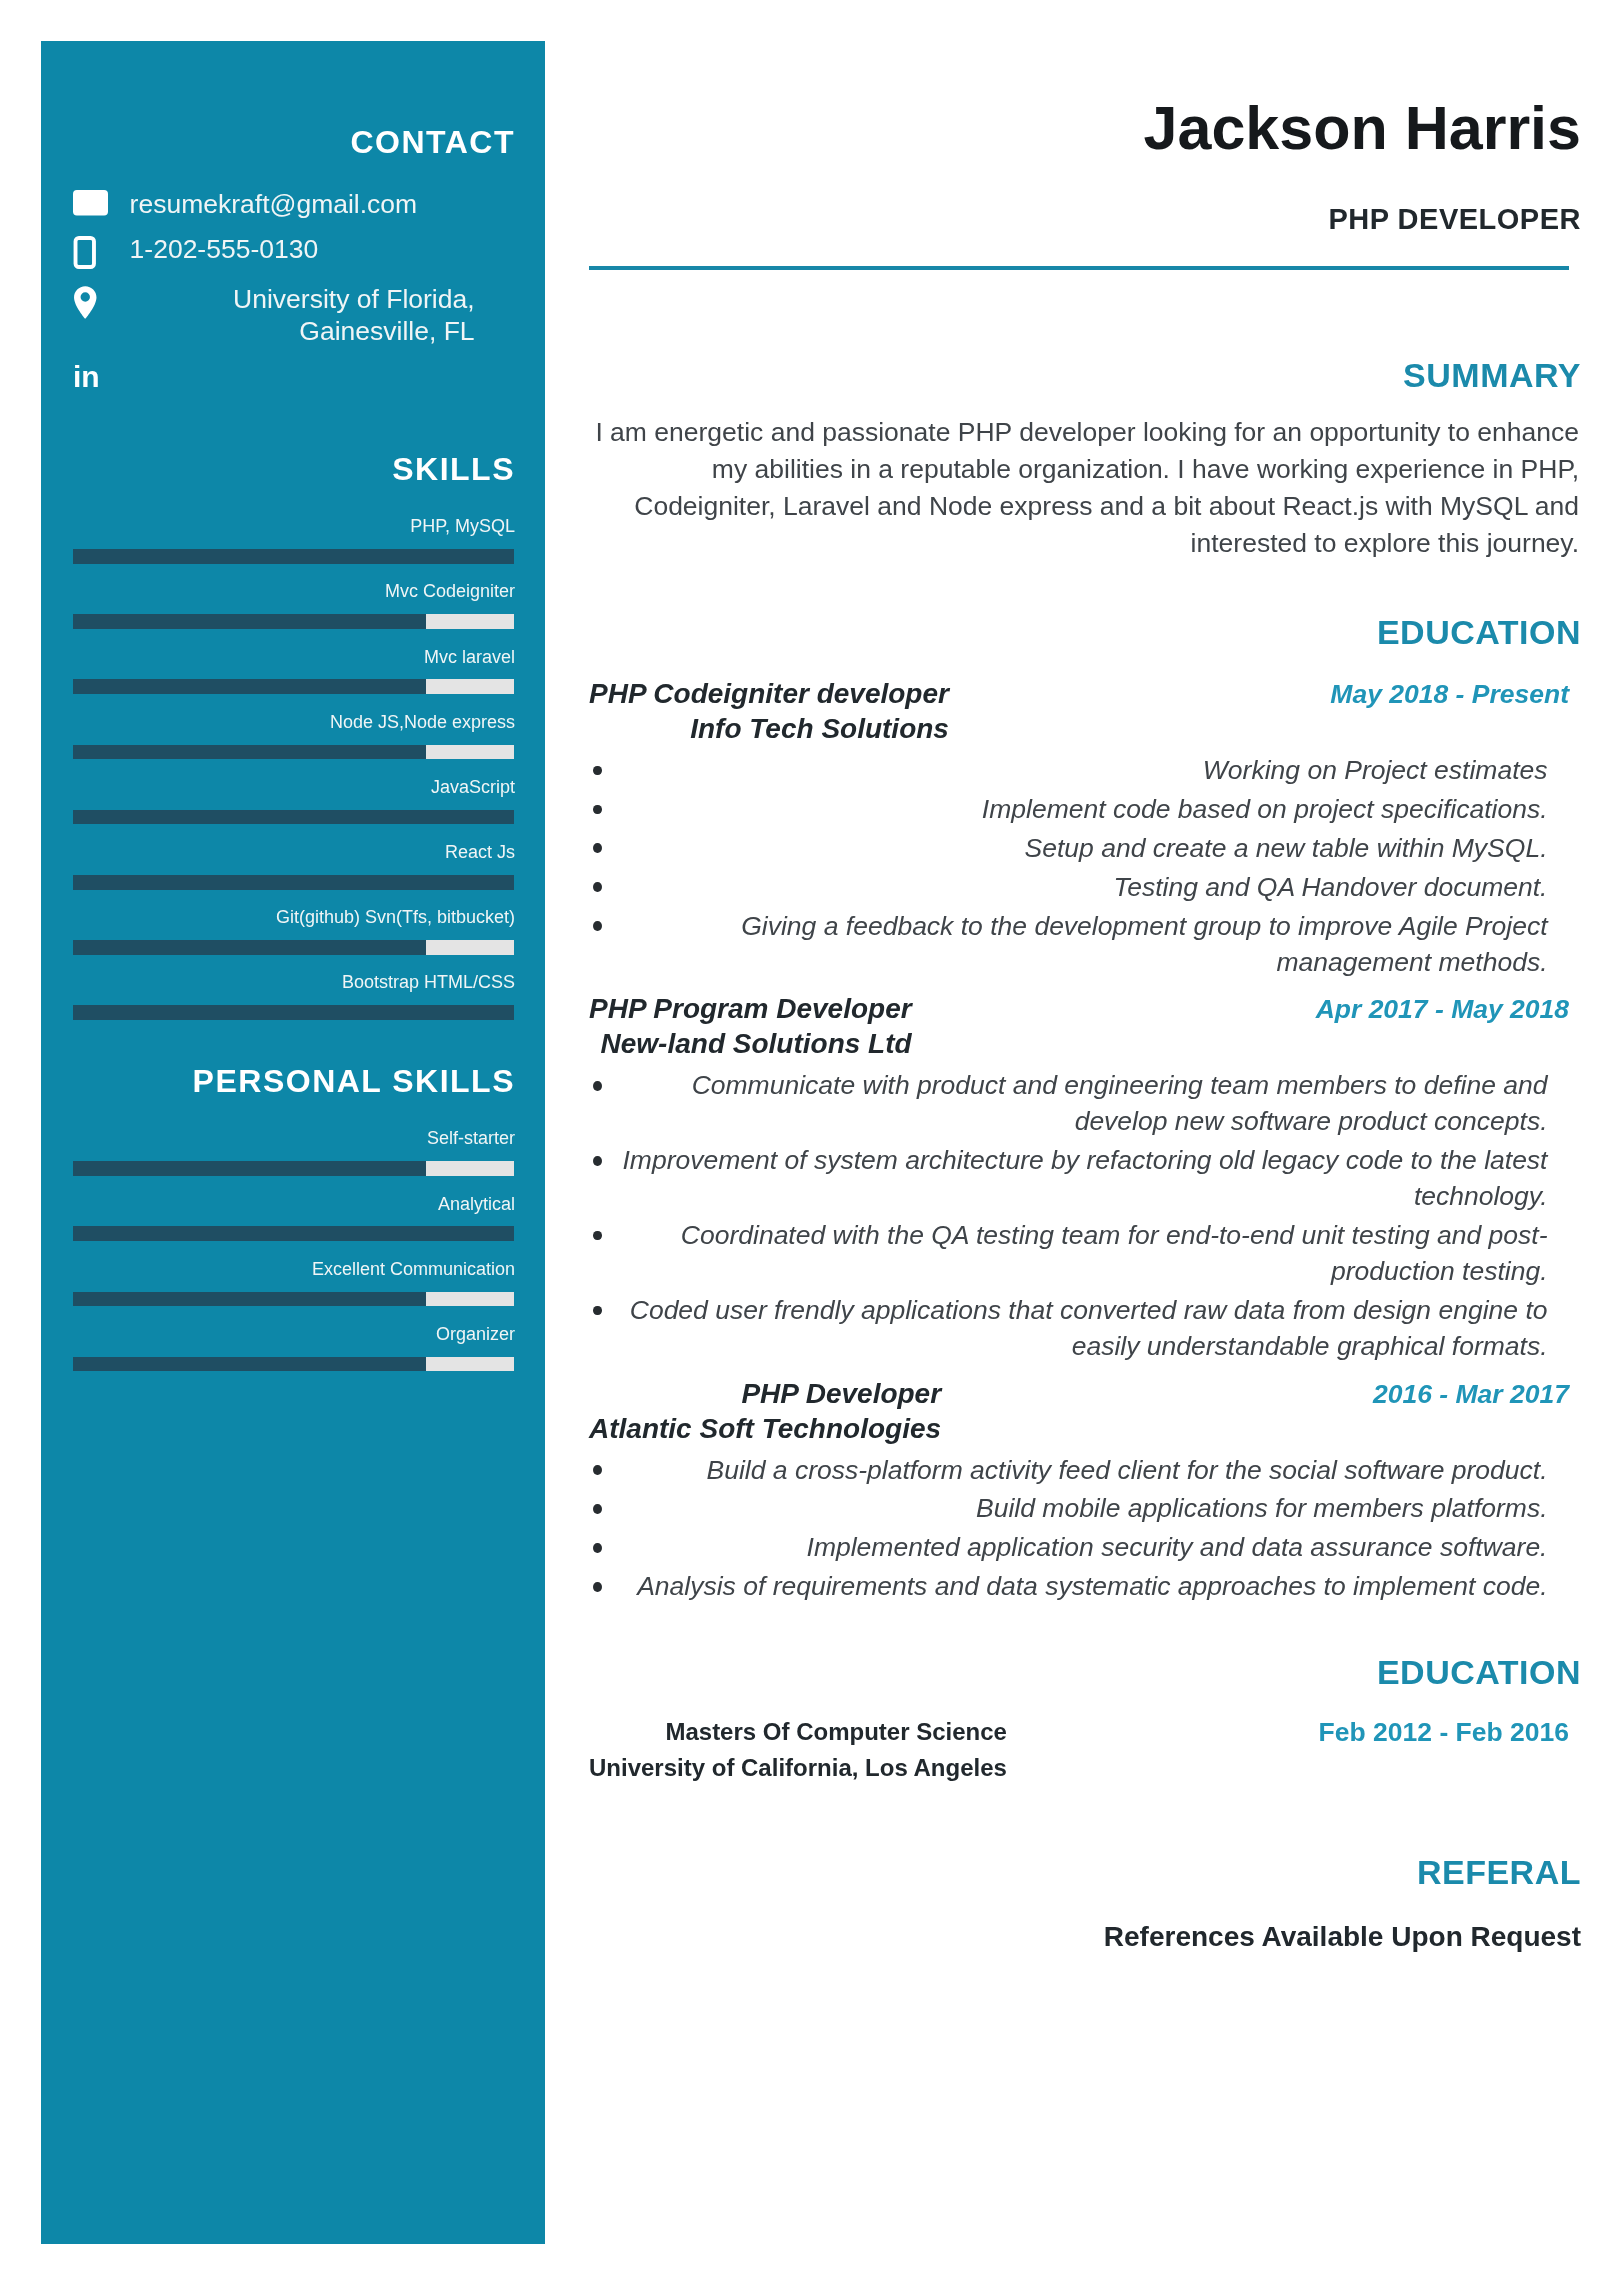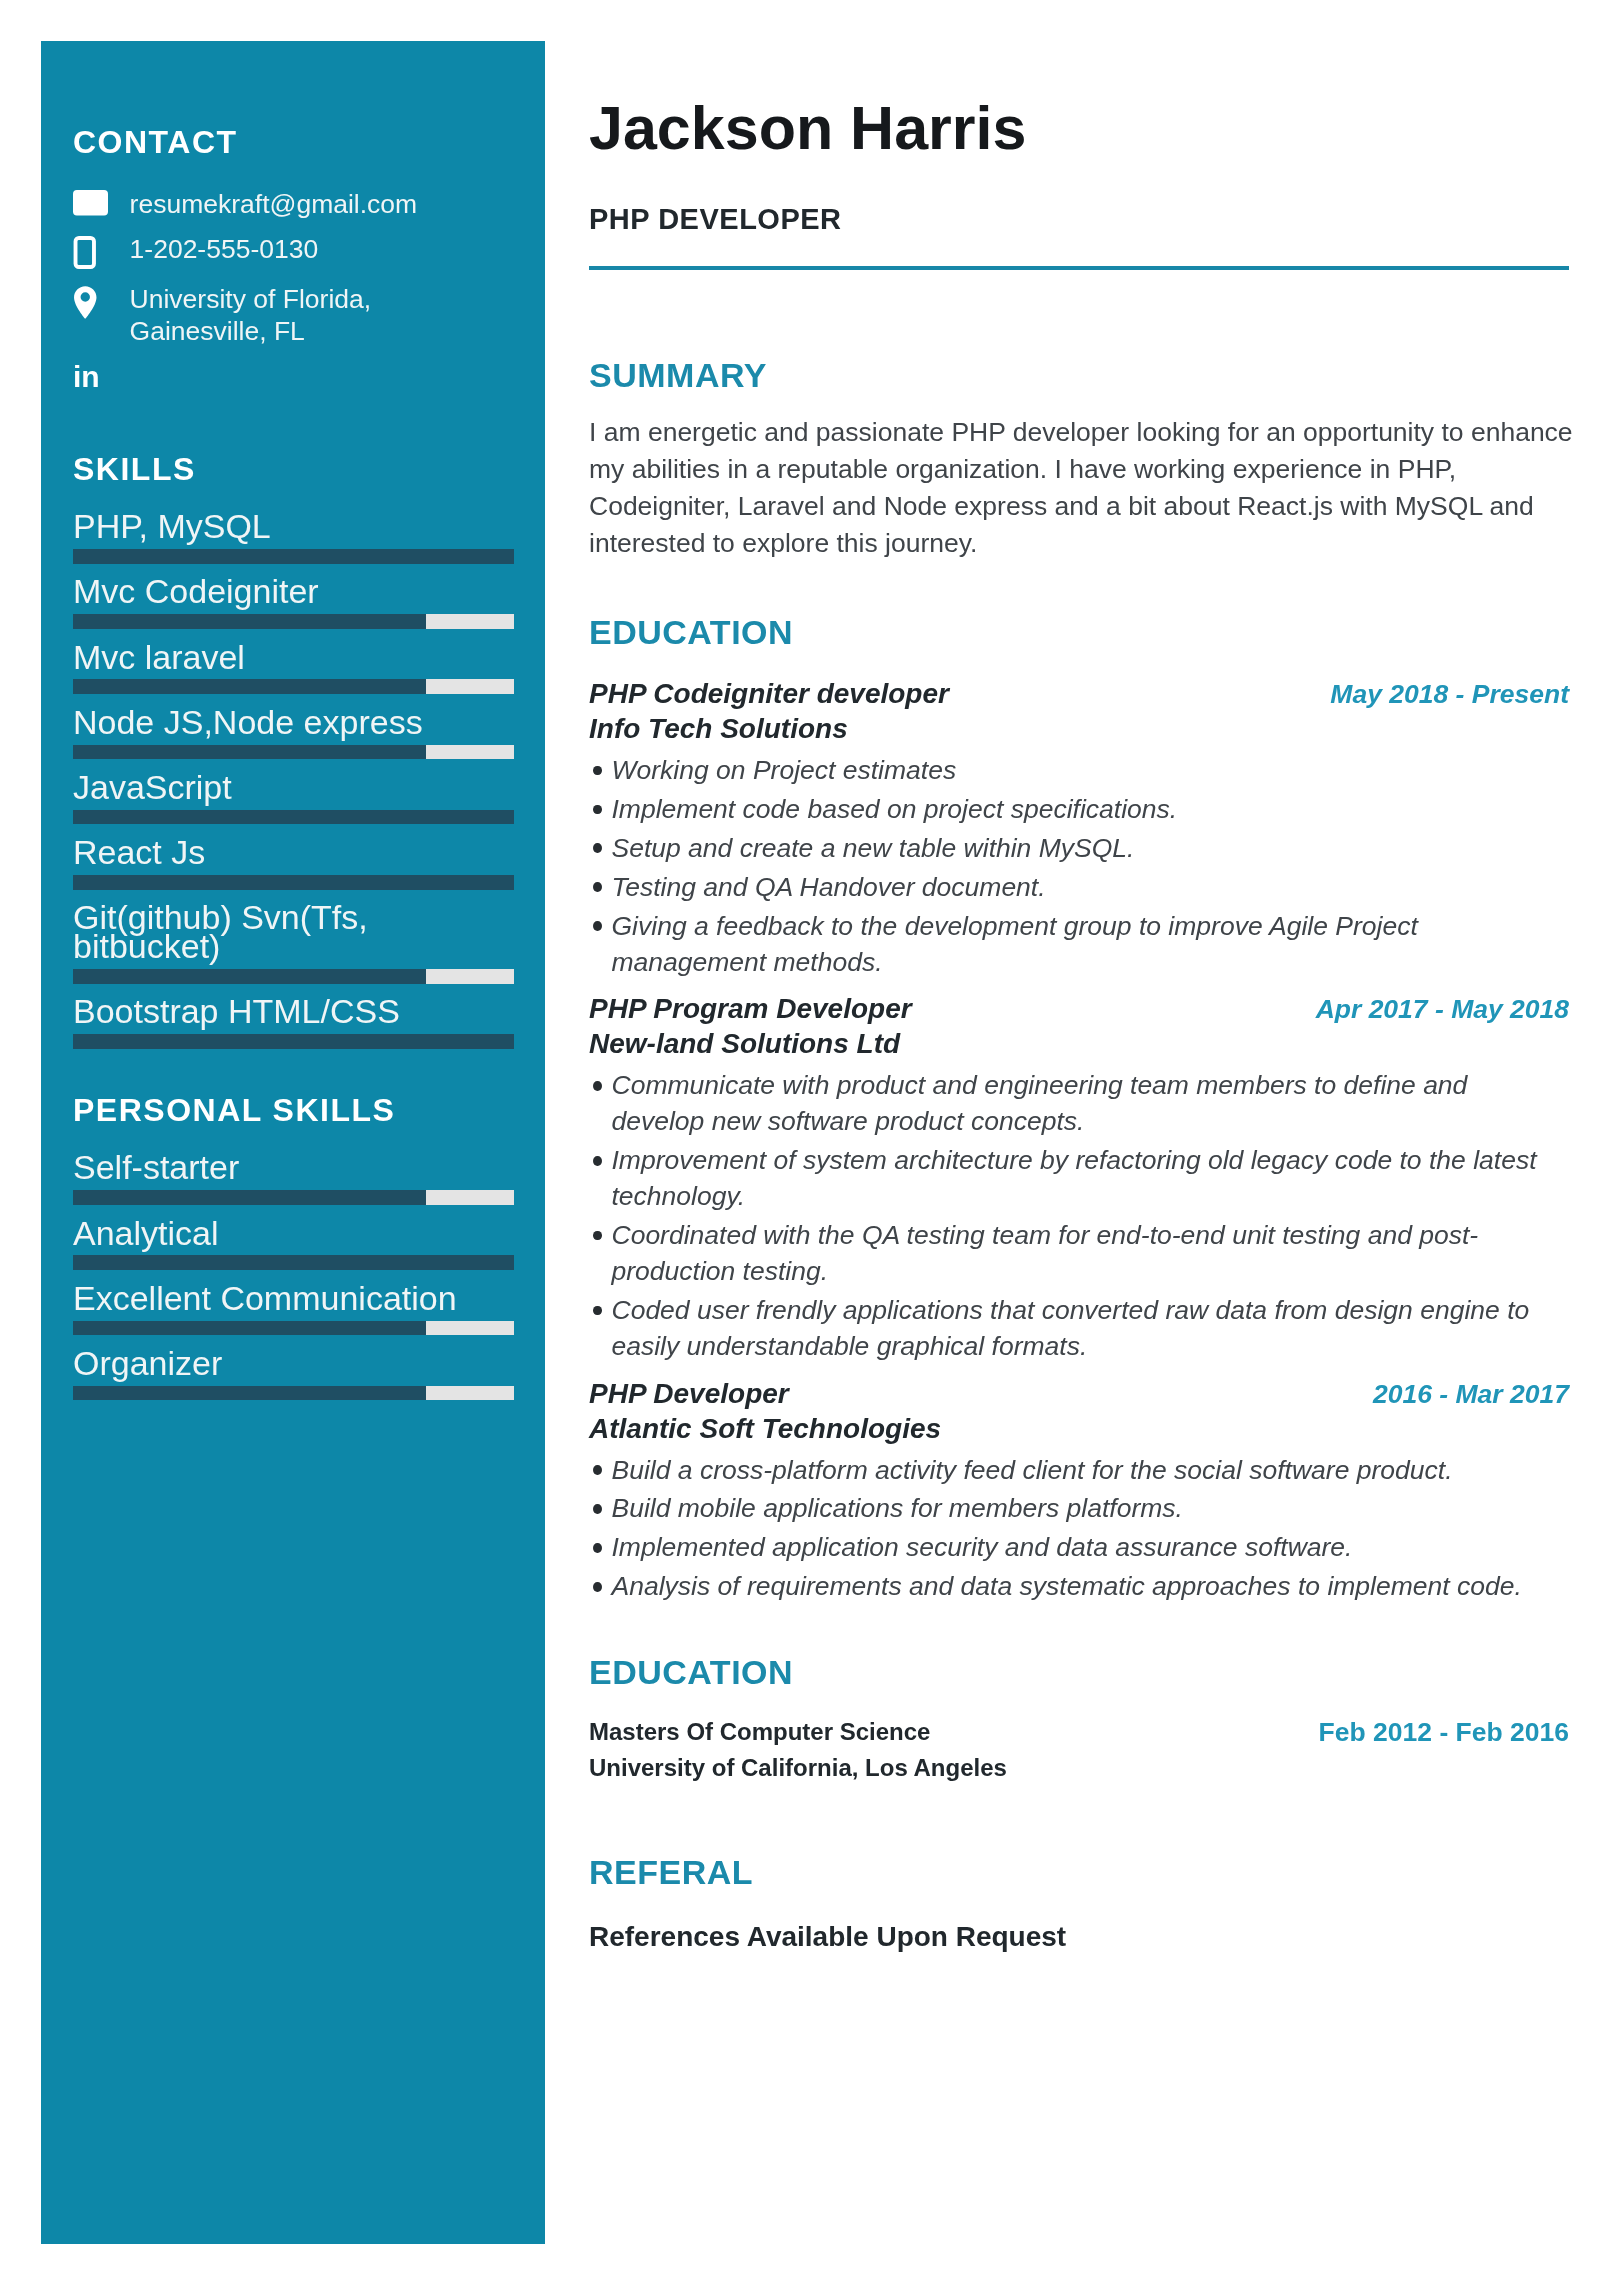--- a/index.html
+++ b/index.html
@@ -10,41 +10,41 @@
     --date-teal:#2095b8;
     --rule-teal:#1787a8;
     --name-color:#16191c;
     --dark-text:#21282d;
     --body-text:#3f4449;
     --sidebar-text:#f0f5f6;
   }
   *{margin:0;padding:0;box-sizing:border-box;}
   html,body{background:#ffffff;}
   body{font-family:"Liberation Sans","DejaVu Sans",sans-serif;}
-  .page{position:relative;width:1620px;height:2293px;background:#ffffff;overflow:hidden;}
+  .page{position:relative;width:1620px;height:2293px;background:#ffffff;overflow:hidden;text-align:right;}
 
   
   .sidebar{
     position:absolute;left:41px;top:41px;width:504px;height:2203px;
     background:var(--teal-bg);color:var(--sidebar-text);
     padding:82px 30px 0 32px;
   }
   .side-heading{
     font-size:32px;font-weight:700;letter-spacing:1.5px;line-height:39px;color:#ffffff;
   }
   .contact-list{margin-top:25.5px;}
   .contact-item{display:flex;gap:17.6px;margin-bottom:13.7px;font-size:26.5px;line-height:32px;}
   .contact-icon{flex:0 0 39px;display:flex;justify-content:flex-start;padding-top:2.9px;}
   .contact-text{max-width:345px;word-break:break-word;overflow-wrap:anywhere;}
   .in-glyph{font-size:30px;font-weight:700;line-height:27.4px;color:#ffffff;font-family:"Liberation Sans",sans-serif;}
 
   .skills-block{margin-top:59px;}
   .pskills-block{margin-top:42px;}
   .skill{margin-bottom:13.7px;}
-  .skill-label{font-size:34px;line-height:29px;margin-bottom:7.8px;}
+  .skill-label{font-size:18px;line-height:29px;margin-bottom:7.8px;}
   .bar{width:441px;height:14.7px;background:var(--bar-track);}
   .bar-fill{height:14.7px;background:var(--bar-fill);width:0;}
   .skills-list{margin-top:23.5px;}
 
   
   .main{position:absolute;left:589px;top:94px;width:992px;color:var(--body-text);}
   .name{font-size:61px;line-height:69px;font-weight:700;color:var(--name-color);}
   .role{font-size:29px;line-height:35px;font-weight:700;letter-spacing:0.5px;color:var(--dark-text);margin-top:39px;}
   .rule{height:3.9px;background:var(--rule-teal);margin-top:29px;width:980px;}
 

